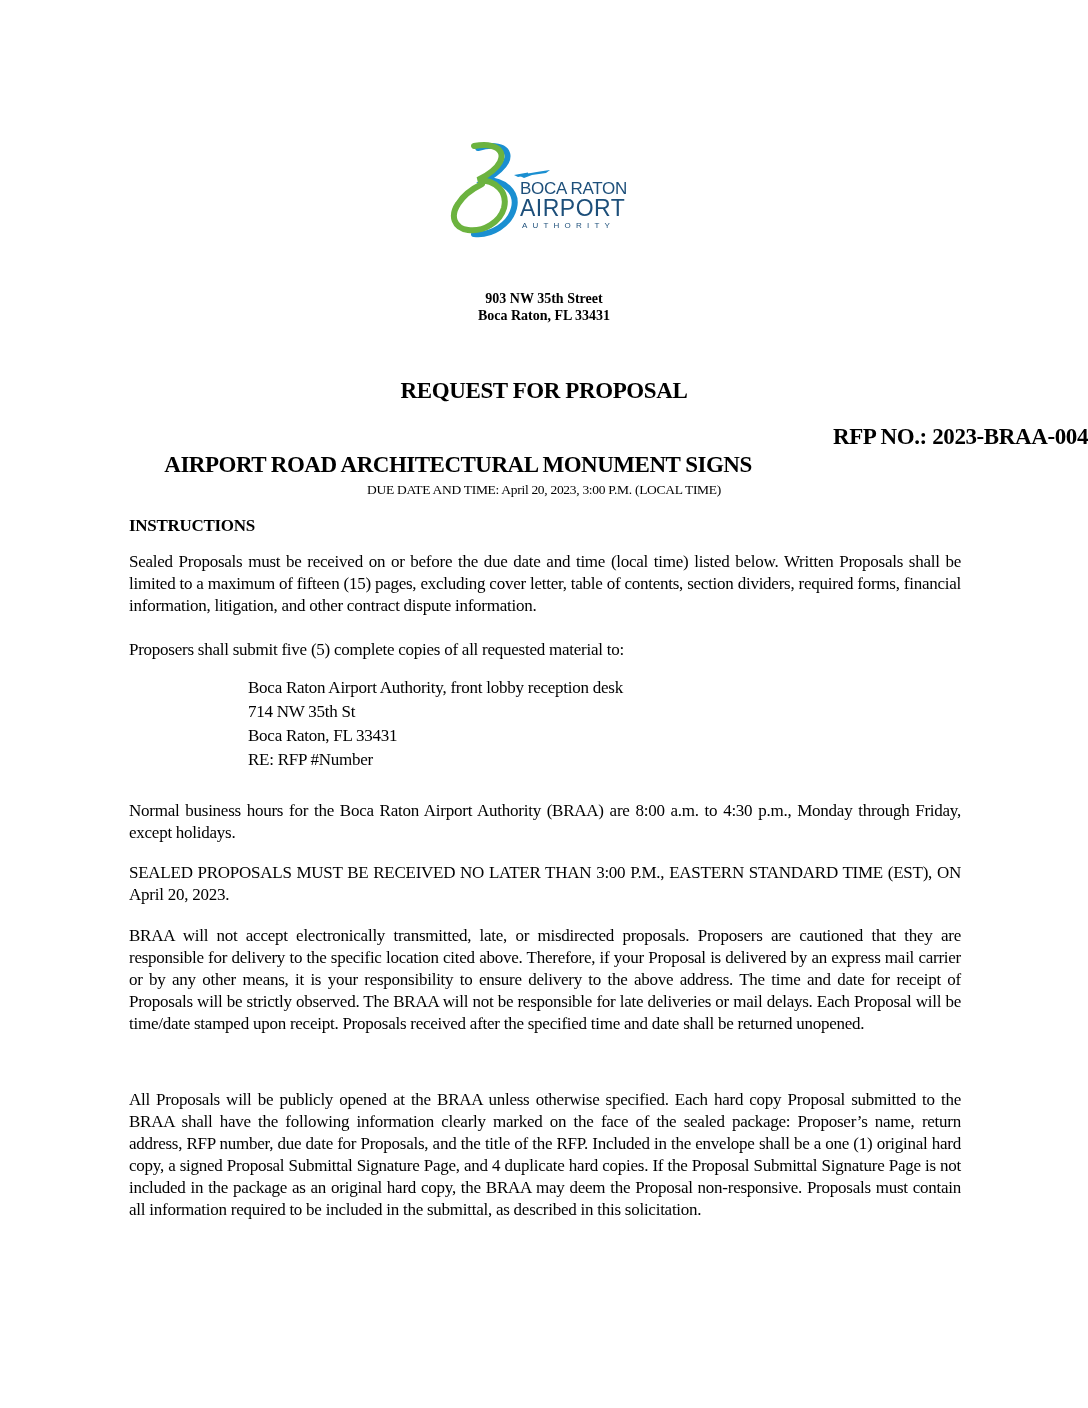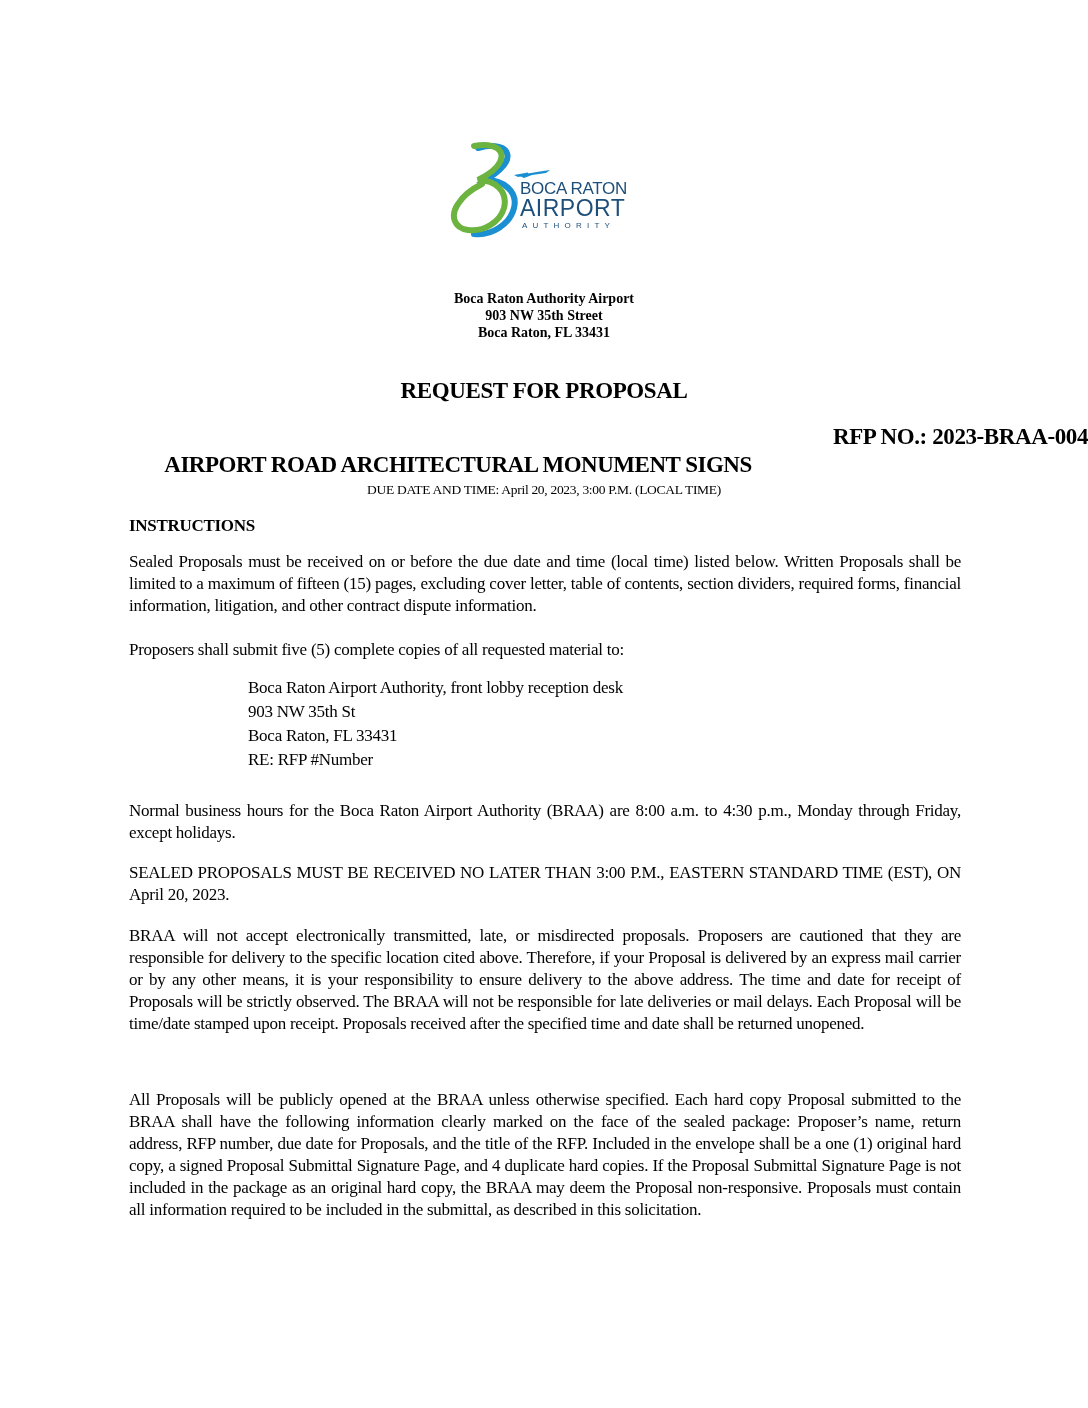--- a/index.html
+++ b/index.html
@@ -154,38 +154,37 @@
       <path d="M2 7 C8 6, 20 4, 34 2 L30 5 L16 7 L8 10 Z" fill="#1a8fd1"></path>
     </svg>
     <div class="logo-text">
       <div class="logo-line1">BOCA RATON</div>
       <div class="logo-line2">AIRPORT</div>
       <div class="logo-line3">AUTHORITY</div>
     </div>
   </div>
 
   <div class="addr">
-    <div>Boca Raton Authority Airport</div>
     <div>903 NW 35th Street</div>
     <div>Boca Raton, FL 33431</div>
   </div>
 
   <div class="title-main">REQUEST FOR PROPOSAL</div>
   <div class="rfp-no">RFP NO.: 2023-BRAA-004</div>
   <div class="rfp-title">AIRPORT ROAD ARCHITECTURAL MONUMENT SIGNS</div>
   <div class="due">DUE DATE AND TIME: April 20, 2023, 3:00 P.M. (LOCAL TIME)</div>
 
   <div class="section-head">INSTRUCTIONS</div>
 
   <div class="para p1">Sealed Proposals must be received on or before the due date and time (local time) listed below.  Written Proposals shall be limited to a maximum of fifteen (15) pages, excluding cover letter, table of contents, section dividers, required forms, financial information, litigation, and other contract dispute information.</div>
   <div class="para left p2">Proposers shall submit five (5) complete copies of all requested material to:</div>
 
   <div class="addr-block">
     <div>Boca Raton Airport Authority, front lobby reception desk</div>
-    <div>903 NW 35th St</div>
+    <div>714 NW 35th St</div>
     <div>Boca Raton, FL 33431</div>
     <div>RE: RFP #Number</div>
   </div>
 
   <div class="para p3">Normal business hours for the Boca Raton Airport Authority (BRAA) are 8:00 a.m. to 4:30 p.m., Monday through Friday, except holidays.</div>
   <div class="para p4">SEALED PROPOSALS MUST BE RECEIVED NO LATER THAN 3:00 P.M., EASTERN STANDARD TIME (EST), ON April 20, 2023.</div>
   <div class="para p5">BRAA will not accept electronically transmitted, late, or misdirected proposals. Proposers are cautioned that they are responsible for delivery to the specific location cited above. Therefore, if your Proposal is delivered by an express mail carrier or by any other means, it is your responsibility to ensure delivery to the above address. The time and date for receipt of Proposals will be strictly observed. The BRAA will not be responsible for late deliveries or mail delays. Each Proposal will be time/date stamped upon receipt. Proposals received after the specified time and date shall be returned unopened.</div>
   <div class="para p6">All Proposals will be publicly opened at the BRAA unless otherwise specified. Each hard copy Proposal submitted to the BRAA shall have the following information clearly marked on the face of the sealed package: Proposer’s name, return address, RFP number, due date for Proposals, and the title of the RFP. Included in the envelope shall be a one (1) original hard copy, a signed Proposal Submittal Signature Page, and 4 duplicate hard copies. If the Proposal Submittal Signature Page is not included in the package as an original hard copy, the BRAA may deem the Proposal non-responsive. Proposals must contain all information required to be included in the submittal, as described in this solicitation.</div>
 
 </div>

